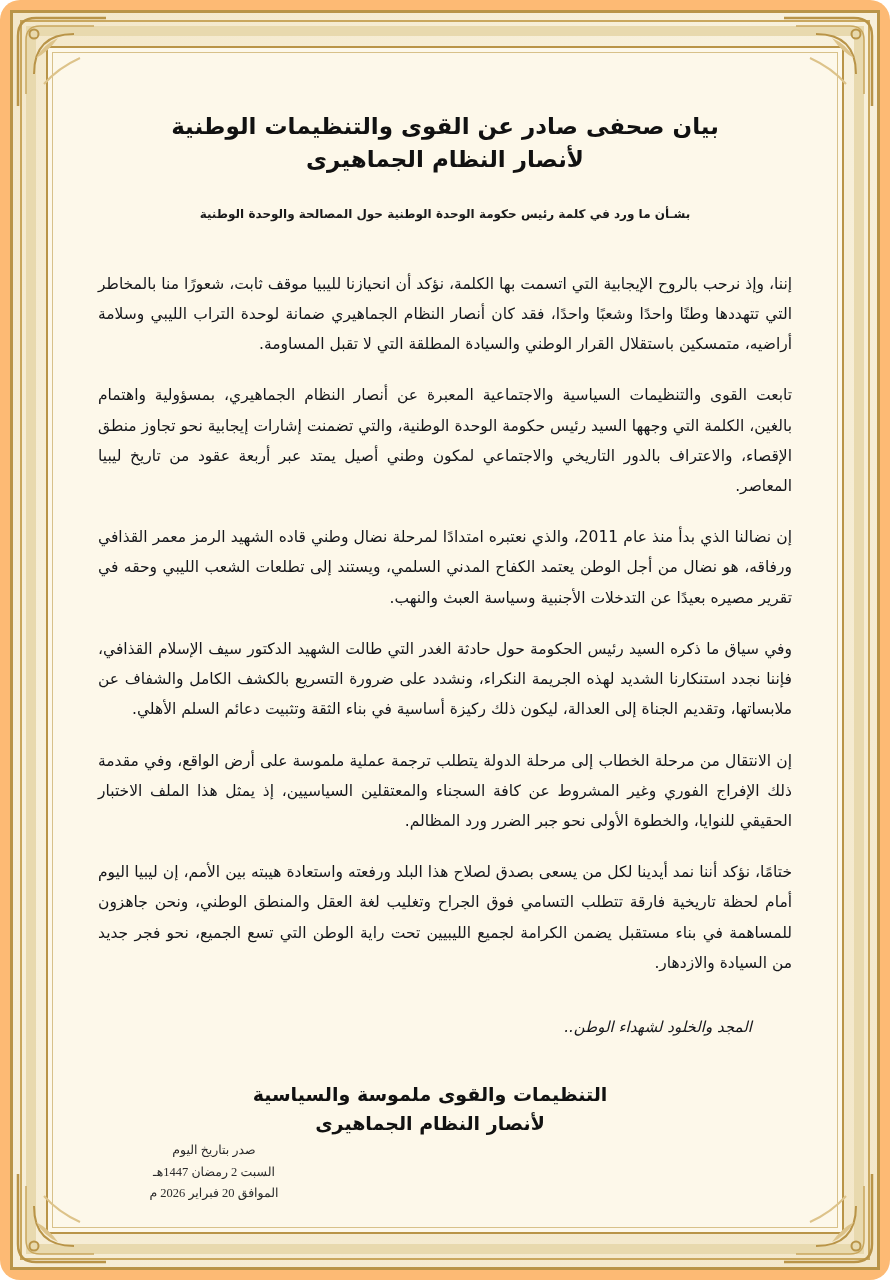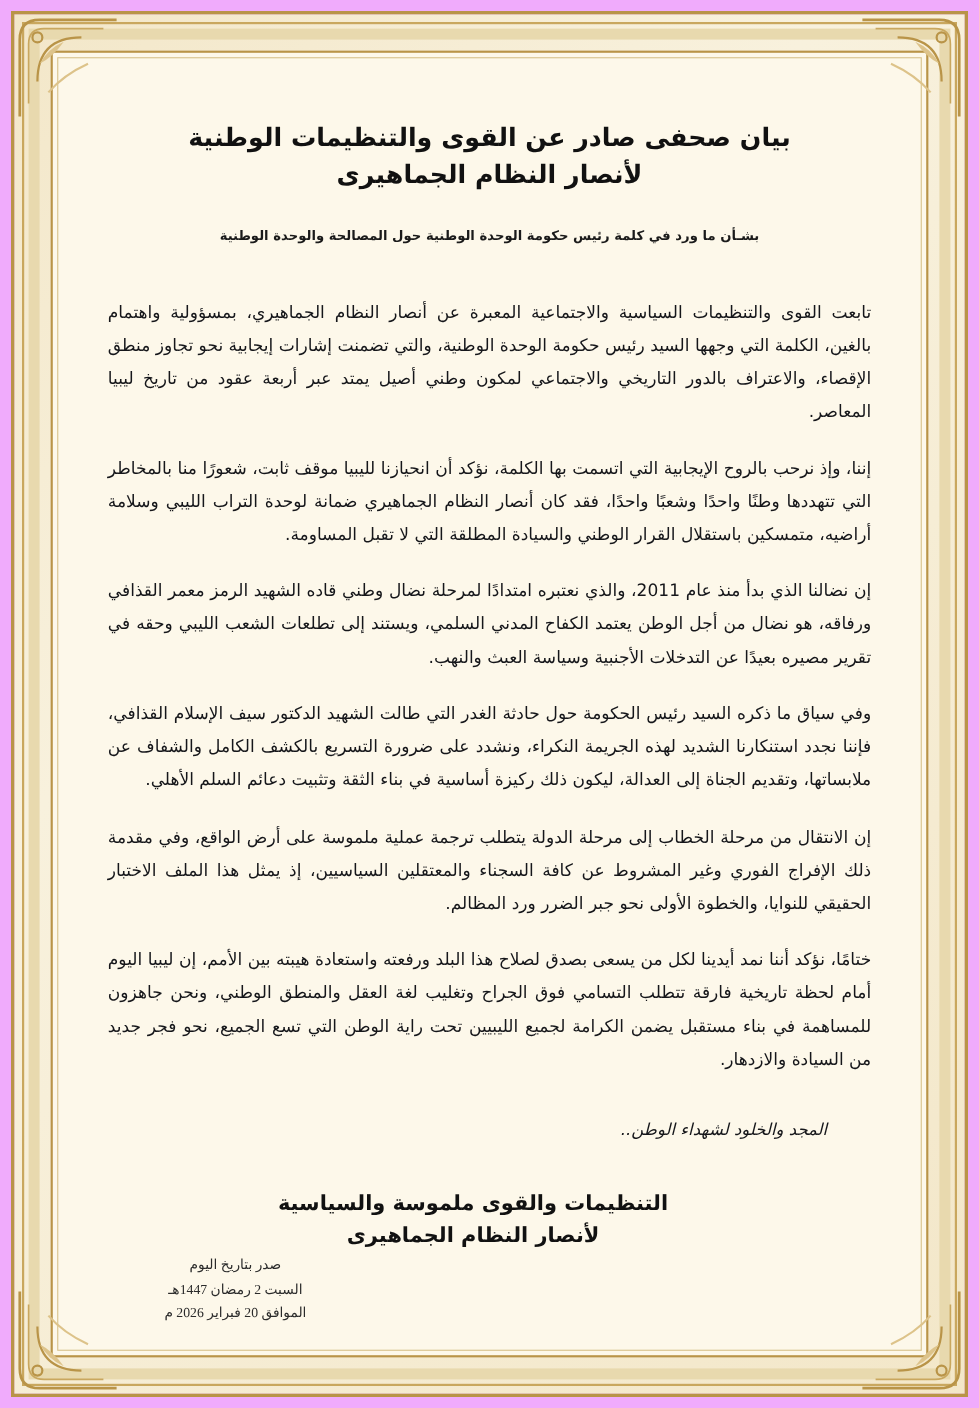--- a/index.html
+++ b/index.html
@@ -4,23 +4,24 @@
 <style>
   html, body {
     margin: 0;
     padding: 0;
     background: #ffffff;
   }
   .page {
     position: relative;
     width: 890px;
     height: 1280px;
-    background: #f0abfc;
+    background: #fdba74;
     overflow: hidden;
     font-family: "DejaVu Sans", "Liberation Sans", sans-serif;
+    border-radius: 20px;
   }
 
   
   .frame-outer {
     position: absolute;
     left: 10px; top: 10px; right: 10px; bottom: 10px;
     border: 3px solid #b99448;
     background: linear-gradient(135deg, #f3e7c9 0%, #f8f1dd 35%, #f3e7c9 100%);
     box-sizing: border-box;
   }
@@ -195,22 +196,22 @@
     <h1 class="title">
       <span>بيان صحفى صادر عن القوى والتنظيمات الوطنية</span><br>
       <span>لأنصار النظام الجماهيرى</span>
     </h1>
 
     <h2 class="subtitle">
       <span>بشـأن ما ورد في كلمة رئيس حكومة الوحدة الوطنية حول المصالحة والوحدة الوطنية</span>
     </h2>
 
     <div class="body-text">
+      <p>إننا، وإذ نرحب بالروح الإيجابية التي اتسمت بها الكلمة، نؤكد أن انحيازنا لليبيا موقف ثابت، شعورًا منا بالمخاطر التي تتهددها وطنًا واحدًا وشعبًا واحدًا، فقد كان أنصار النظام الجماهيري ضمانة لوحدة التراب الليبي وسلامة أراضيه، متمسكين باستقلال القرار الوطني والسيادة المطلقة التي لا تقبل المساومة.</p>
       <p>تابعت القوى والتنظيمات السياسية والاجتماعية المعبرة عن أنصار النظام الجماهيري، بمسؤولية واهتمام بالغين، الكلمة التي وجهها السيد رئيس حكومة الوحدة الوطنية، والتي تضمنت إشارات إيجابية نحو تجاوز منطق الإقصاء، والاعتراف بالدور التاريخي والاجتماعي لمكون وطني أصيل يمتد عبر أربعة عقود من تاريخ ليبيا المعاصر.</p>
-      <p>إننا، وإذ نرحب بالروح الإيجابية التي اتسمت بها الكلمة، نؤكد أن انحيازنا لليبيا موقف ثابت، شعورًا منا بالمخاطر التي تتهددها وطنًا واحدًا وشعبًا واحدًا، فقد كان أنصار النظام الجماهيري ضمانة لوحدة التراب الليبي وسلامة أراضيه، متمسكين باستقلال القرار الوطني والسيادة المطلقة التي لا تقبل المساومة.</p>
       <p>إن نضالنا الذي بدأ منذ عام 2011، والذي نعتبره امتدادًا لمرحلة نضال وطني قاده الشهيد الرمز معمر القذافي ورفاقه، هو نضال من أجل الوطن يعتمد الكفاح المدني السلمي، ويستند إلى تطلعات الشعب الليبي وحقه في تقرير مصيره بعيدًا عن التدخلات الأجنبية وسياسة العبث والنهب.</p>
       <p>وفي سياق ما ذكره السيد رئيس الحكومة حول حادثة الغدر التي طالت الشهيد الدكتور سيف الإسلام القذافي، فإننا نجدد استنكارنا الشديد لهذه الجريمة النكراء، ونشدد على ضرورة التسريع بالكشف الكامل والشفاف عن ملابساتها، وتقديم الجناة إلى العدالة، ليكون ذلك ركيزة أساسية في بناء الثقة وتثبيت دعائم السلم الأهلي.</p>
       <p>إن الانتقال من مرحلة الخطاب إلى مرحلة الدولة يتطلب ترجمة عملية ملموسة على أرض الواقع، وفي مقدمة ذلك الإفراج الفوري وغير المشروط عن كافة السجناء والمعتقلين السياسيين، إذ يمثل هذا الملف الاختبار الحقيقي للنوايا، والخطوة الأولى نحو جبر الضرر ورد المظالم.</p>
       <p>ختامًا، نؤكد أننا نمد أيدينا لكل من يسعى بصدق لصلاح هذا البلد ورفعته واستعادة هيبته بين الأمم، إن ليبيا اليوم أمام لحظة تاريخية فارقة تتطلب التسامي فوق الجراح وتغليب لغة العقل والمنطق الوطني، ونحن جاهزون للمساهمة في بناء مستقبل يضمن الكرامة لجميع الليبيين تحت راية الوطن التي تسع الجميع، نحو فجر جديد من السيادة والازدهار.</p>
     </div>
 
     <div class="closing">
       <div>المجد والخلود لشهداء الوطن..</div>
     </div>
 

